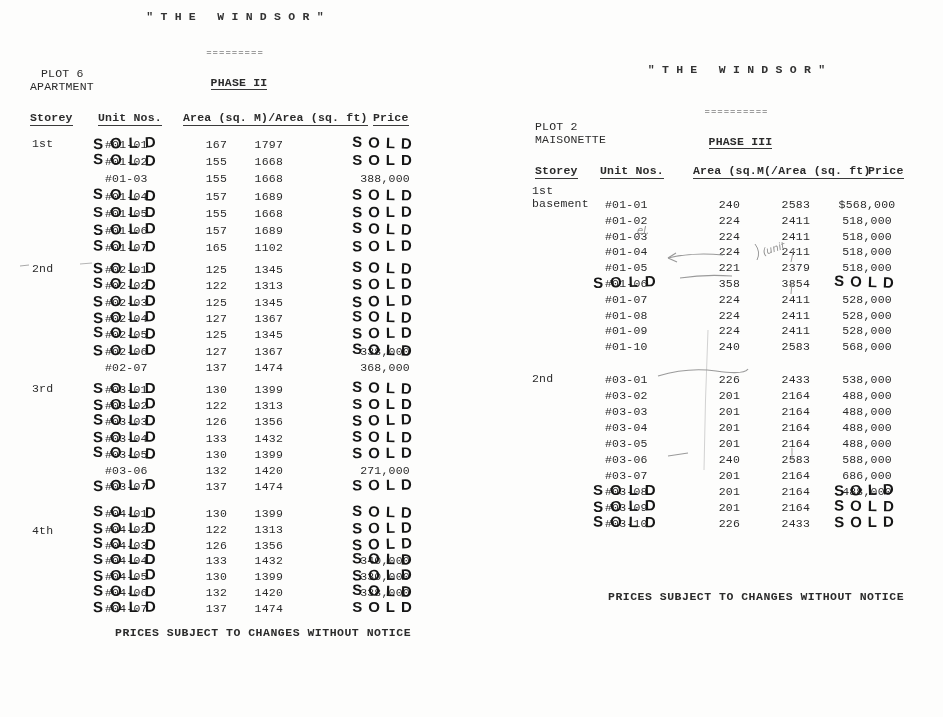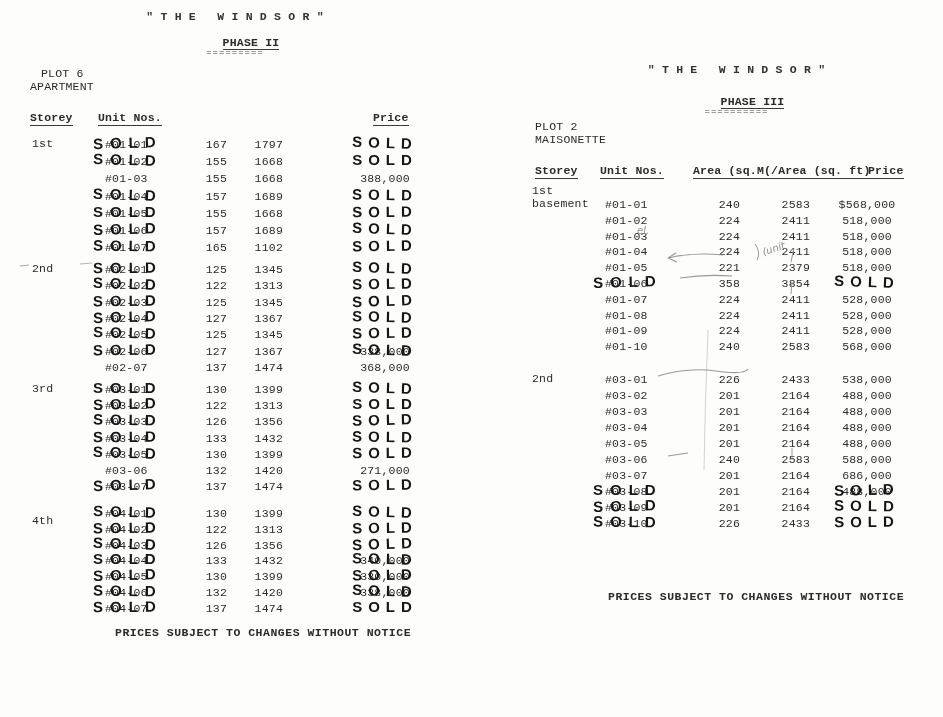--- a/index.html
+++ b/index.html
@@ -8,21 +8,21 @@
     background:#fdfdfc;color:#2b2b2b;
     font-family:"Liberation Mono","DejaVu Sans Mono",monospace;
     font-size:11.5px;
   }
   .page{position:absolute;top:0;height:717px;}
   #left-page{left:20px;width:430px;}
   #right-page{left:530px;width:413px;}
   .abs{position:absolute;}
   .tw{font-size:11.5px;letter-spacing:0.2px;white-space:pre;}
   .title{left:0;width:100%;text-align:center;font-weight:bold;color:#333;}
-  .phase-wrap{left:16px;width:100%;text-align:center;}
+  .phase-wrap{left:4px;width:100%;text-align:center;margin-top:40px;}
   .phase{font-weight:bold;display:inline-block;border-bottom:1px solid #3a3a3a;padding-bottom:0px;}
   .phase-eq{left:0;width:100%;text-align:center;font-size:9px;letter-spacing:1px;color:#444;line-height:6px;}
   .colhead{font-weight:bold;border-bottom:1px solid #3a3a3a;padding-bottom:1px;white-space:pre;}
   .section{position:absolute;left:0;width:100%;}
   .storey{position:absolute;white-space:pre-line;line-height:12.5px;}
   .row{position:absolute;left:0;width:100%;height:14px;line-height:13px;}
   .cell{position:absolute;top:0;}
   #left-page  .c-unit{left:85px;}
   #left-page  .c-am{left:150px;width:57px;text-align:right;}
   #left-page  .c-af{left:196px;width:67px;text-align:right;}
@@ -51,20 +51,21 @@
   <div class="abs tw title" style="top:10px;">" T H E   W I N D S O R "</div>
   <div class="abs phase-wrap" style="top:36px;">
     <span class="tw phase">PHASE II</span>
   </div>
   <div class="abs phase-eq" style="top:50px;">=========</div>
   <div class="abs tw" style="left:10px;top:67px;padding-left:11px;">PLOT 6</div>
   <div class="abs tw" style="left:10px;top:80px;">APARTMENT</div>
 
   <div class="abs tw colhead" style="left:10px;top:111px;">Storey</div>
   <div class="abs tw colhead" style="left:78px;top:111px;">Unit Nos.</div>
+  <div class="abs tw colhead" style="left:163px;top:111px;">Area (sq. M)/Area (sq. ft)</div>
   <div class="abs tw colhead" style="left:353px;top:111px;">Price</div>
 
   <div class="sections">
       <div class="section" style="top: 138px;">
         <div class="storey tw" style="left: 12px; top: 0px;">1st</div>
         <div class="row" style="top: 0px;">
           <span class="cell c-unit"><span class="tw typed">#01-01</span><span class="stamp unit-stamp" style="transform: rotate(-2deg);">SOLD</span></span>
           <span class="cell c-am tw">167</span>
           <span class="cell c-af tw">1797</span>
           <span class="cell c-pr">
@@ -224,21 +225,21 @@
         <div class="row" style="top: 97.2px;">
           <span class="cell c-unit"><span class="tw typed">#03-07</span><span class="stamp unit-stamp" style="transform: rotate(-2deg);">SOLD</span></span>
           <span class="cell c-am tw">137</span>
           <span class="cell c-af tw">1474</span>
           <span class="cell c-pr">
             <span class="stamp price-stamp" style="transform: rotate(-1deg);">SOLD</span>
           </span>
         </div>
       </div>
       <div class="section" style="top: 507px;">
-        <div class="storey tw" style="left: 12px; top: 8px;">4th</div>
+        <div class="storey tw" style="left: 12px; top: 18px;">4th</div>
         <div class="row" style="top: 0px;">
           <span class="cell c-unit"><span class="tw typed">#04-01</span><span class="stamp unit-stamp" style="transform: rotate(1.5deg);">SOLD</span></span>
           <span class="cell c-am tw">130</span>
           <span class="cell c-af tw">1399</span>
           <span class="cell c-pr">
             <span class="stamp price-stamp" style="transform: rotate(2deg);">SOLD</span>
           </span>
         </div>
         <div class="row" style="top: 15.8px;">
           <span class="cell c-unit"><span class="tw typed">#04-02</span><span class="stamp unit-stamp" style="transform: rotate(-1deg);">SOLD</span></span>

